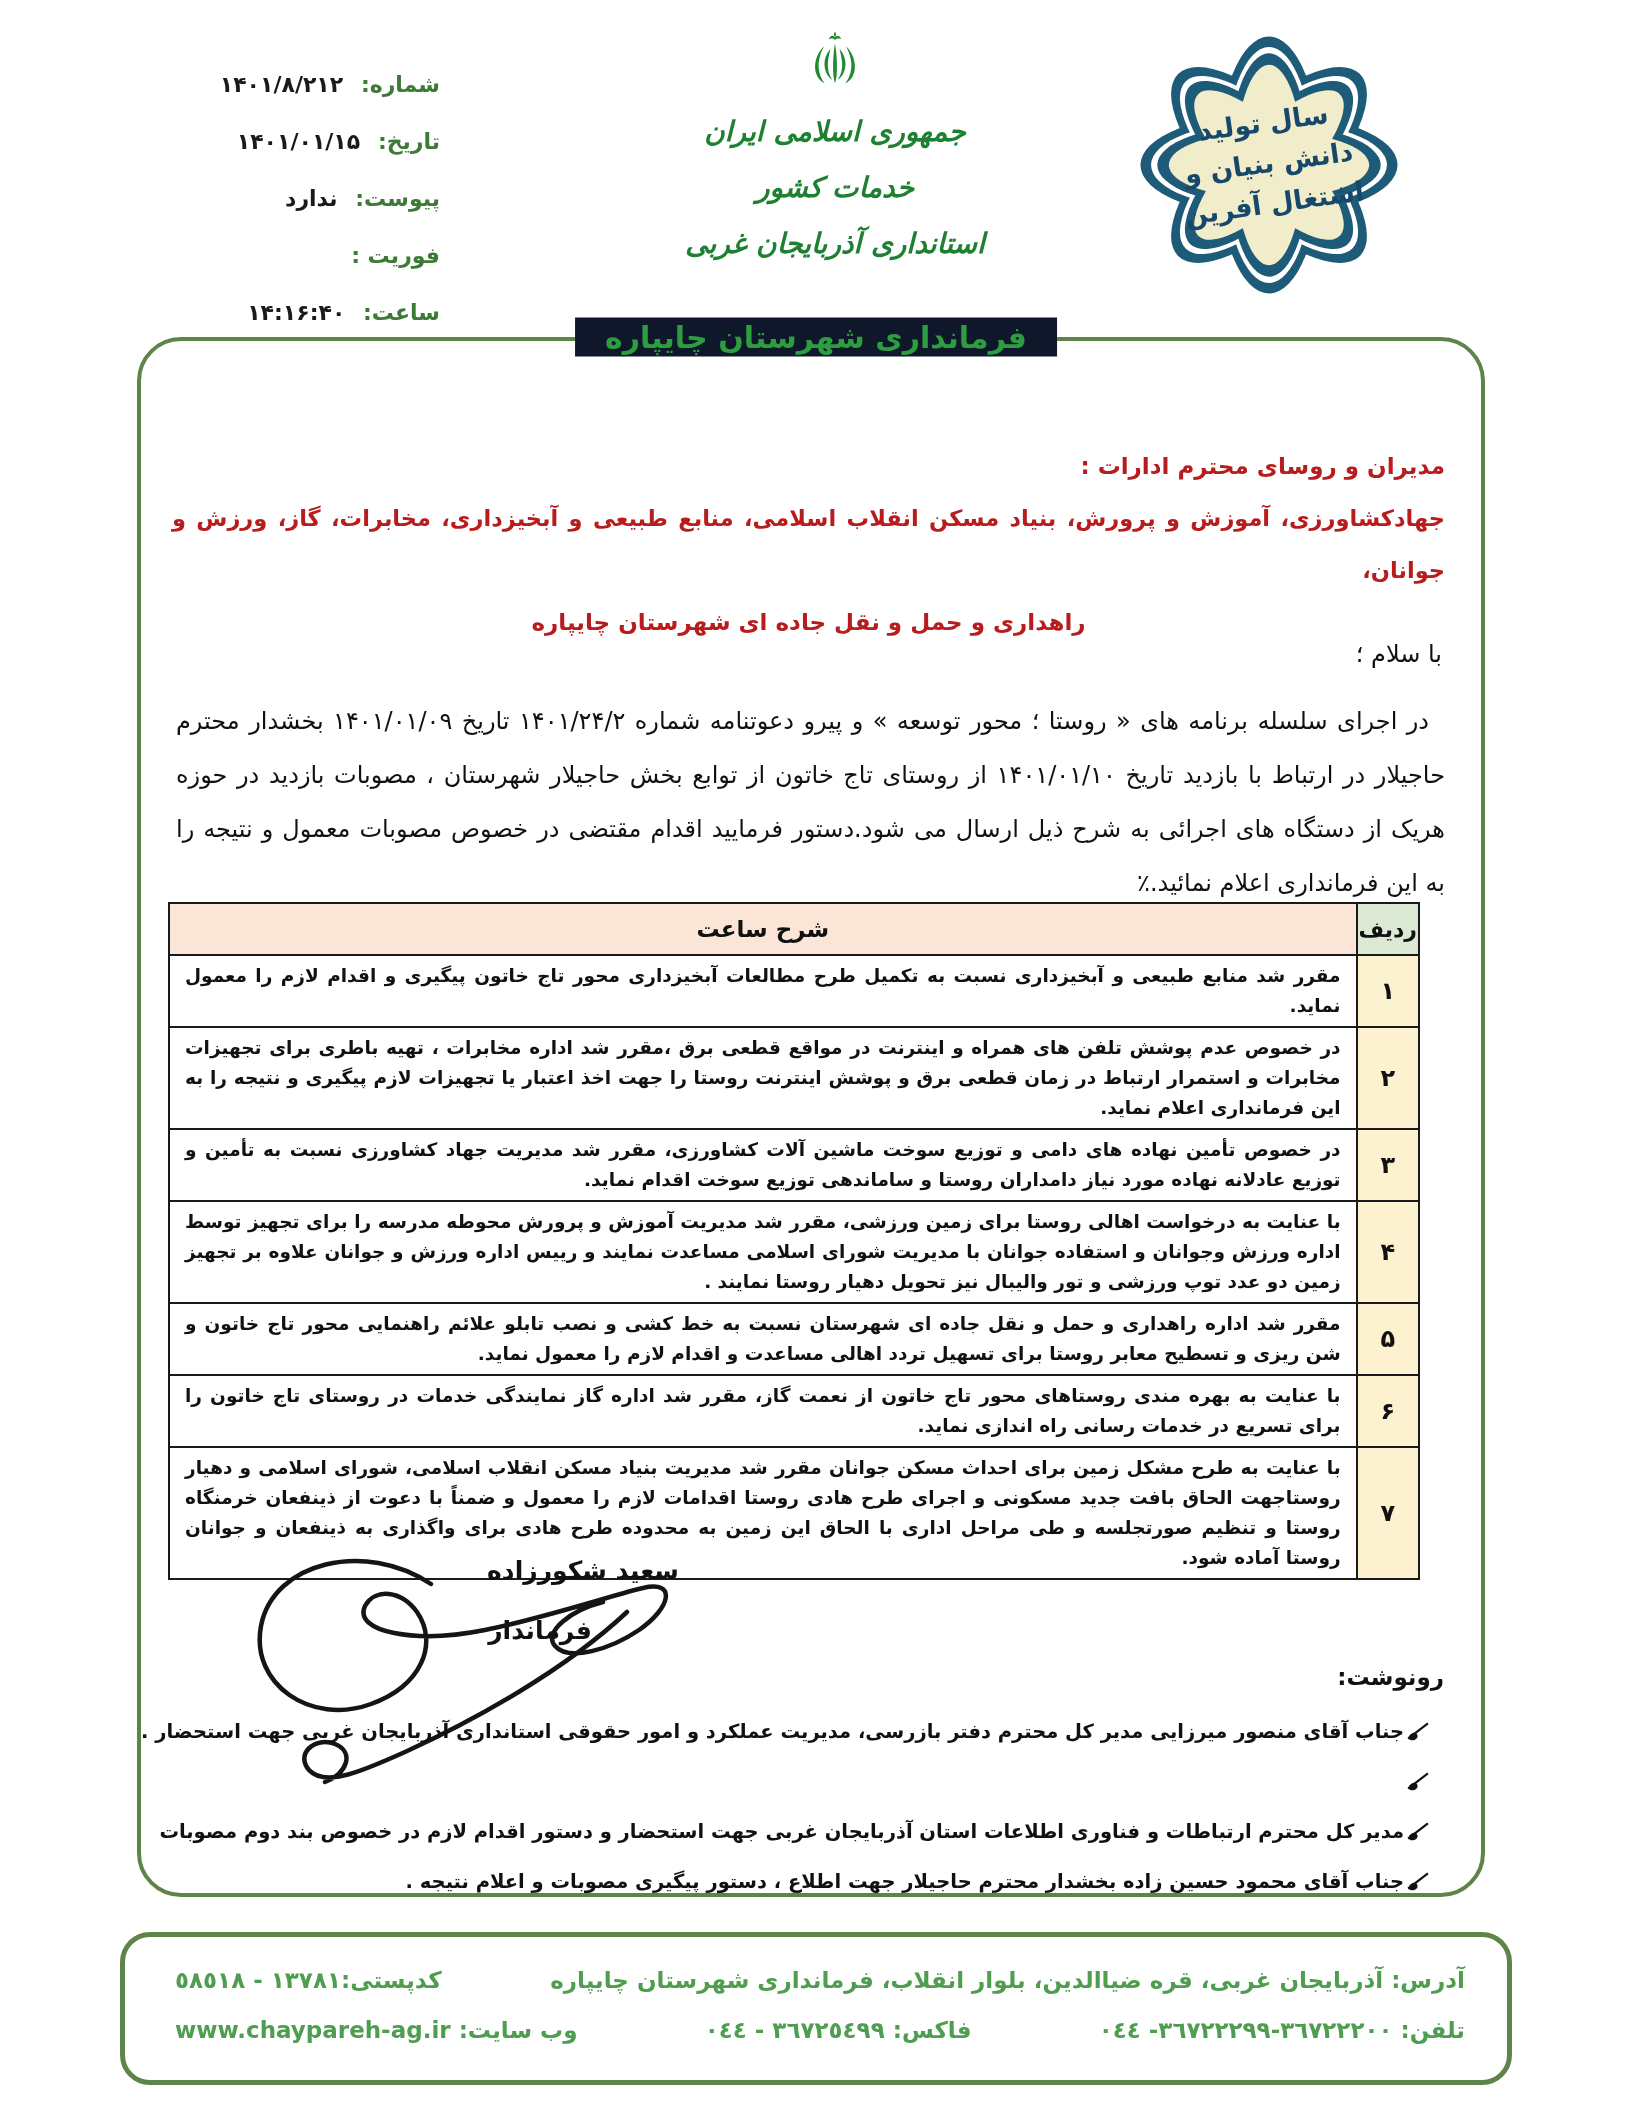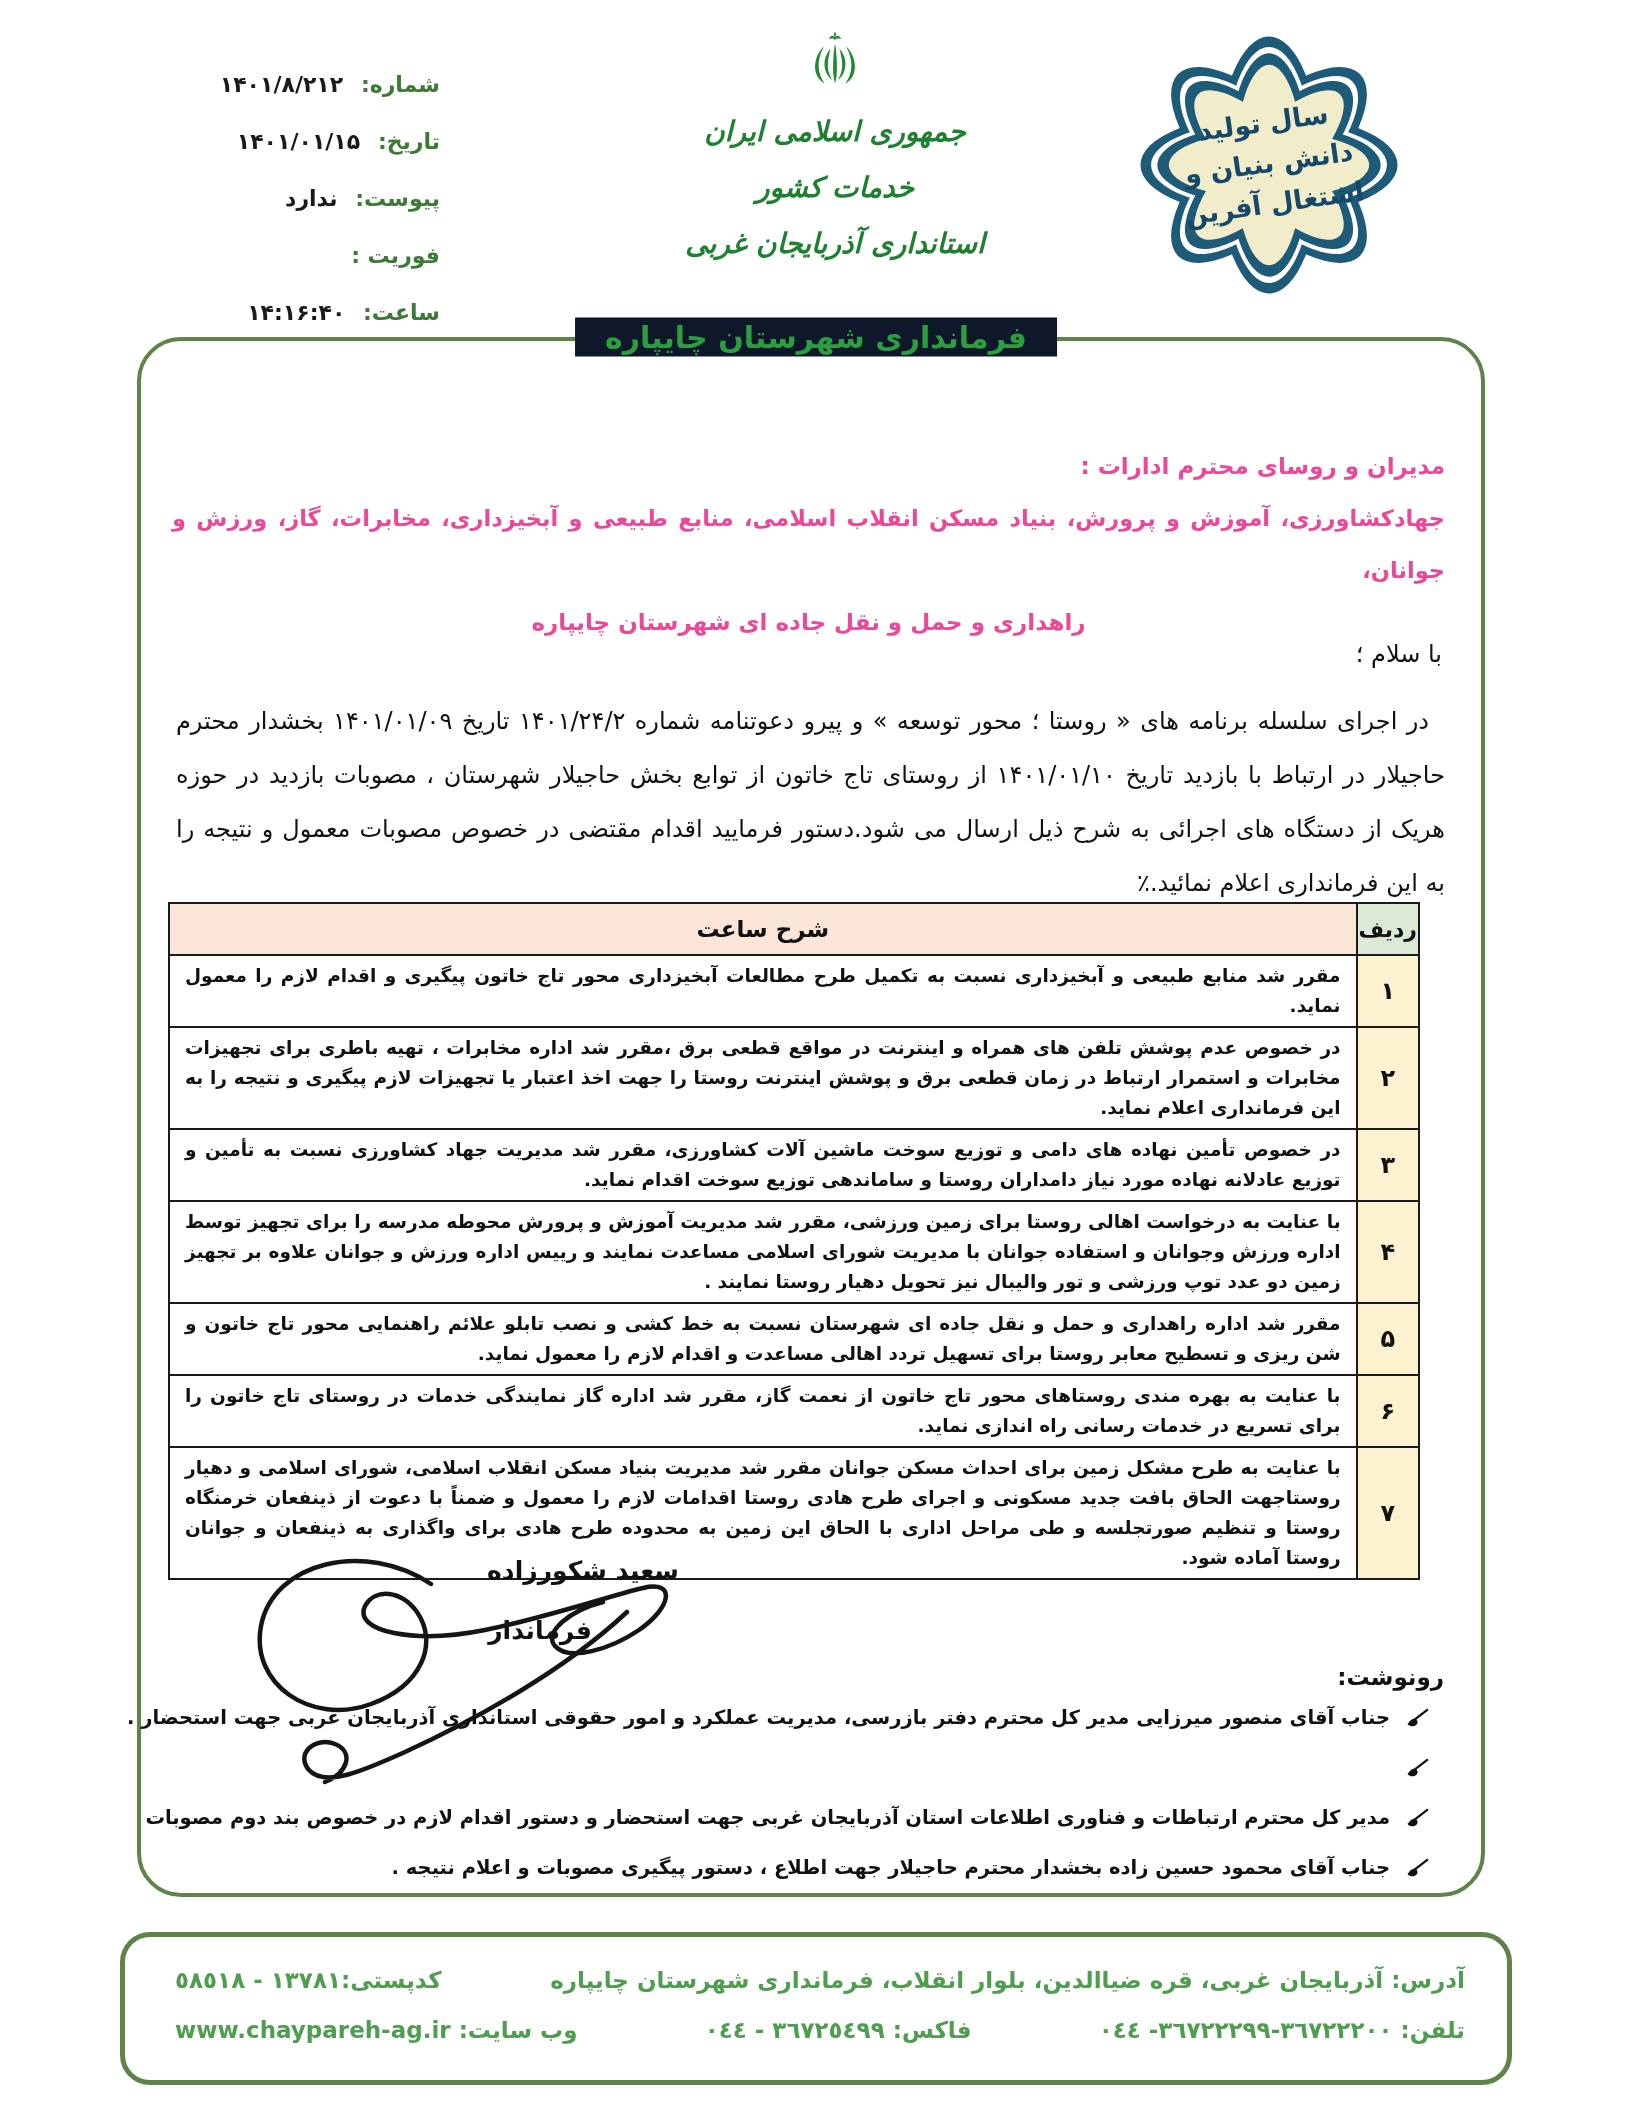--- a/index.html
+++ b/index.html
@@ -17,21 +17,21 @@
   .org-emblem{display:block;margin:0 auto 6px auto;}
   .org-line{font-size:28px;font-weight:600;line-height:56px;white-space:nowrap;}
   
   .badge{position:absolute;left:1136px;top:28px;width:266px;height:274px;}
   
   .frame{position:absolute;left:137px;top:337px;width:1348px;height:1560px;
     border:4px solid #5f8449;border-radius:44px;box-sizing:border-box;background:#fff;}
   .frame-title{position:absolute;top:337px;left:50%;transform:translate(-50%,-50%);
     background:#0f172a;padding:2px 30px;font-size:30px;font-weight:bold;color:#2d9e3f;white-space:nowrap;}
   
-  .addressee{position:absolute;top:440px;right:187px;left:172px;font-weight:bold;color:#ec4899;}
+  .addressee{position:absolute;top:440px;right:187px;left:172px;font-weight:bold;color:#b91c1c;}
   .addr-1{font-size:23px;line-height:52px;text-align:right;}
   .addr-2{font-size:22.5px;line-height:52px;text-align:justify;text-align-last:justify;white-space:nowrap0;}
   .addr-3{font-size:23px;line-height:52px;text-align:center;}
   .salutation{position:absolute;top:640px;right:190px;font-size:24px;}
   .body-par{position:absolute;top:694px;right:187px;left:176px;font-size:24px;line-height:54px;
     text-align:justify;text-indent:16px;}
   
   .resolutions-table{position:absolute;top:902px;right:212px;width:1252px;border-collapse:collapse;direction:rtl;}
   .resolutions-table th,.resolutions-table td{border:2.5px solid #1a1a1a;}
   th.num-h{width:58px;background:#dce9d5;font-size:22px;font-weight:bold;height:48px;}
@@ -39,21 +39,21 @@
   td.num{background:#fdf2cf;font-size:24px;font-weight:bold;text-align:center;vertical-align:middle;}
   td.desc{background:#fff;font-size:18.5px;font-weight:bold;line-height:30px;
     text-align:justify;padding:5px 15px;vertical-align:middle;}
   
   .sig-name{position:absolute;top:1556px;left:478px;width:210px;text-align:center;font-size:25px;font-weight:bold;white-space:nowrap;}
   .sig-role{position:absolute;top:1616px;left:470px;width:140px;text-align:center;font-size:25px;font-weight:bold;white-space:nowrap;}
   .sig-scribble{position:absolute;left:225px;top:1548px;width:470px;height:240px;pointer-events:none;}
   
   .cc-heading{position:absolute;top:1664px;right:188px;font-size:23px;font-weight:bold;}
   .cc-list{position:absolute;top:1706px;right:200px;left:150px;}
-  .cc-item{height:50px;display:flex;gap:14px;font-size:19.5px;font-weight:bold;}
+  .cc-item{height:50px;display:flex;align-items:center;font-size:19.5px;font-weight:bold;}
   .cc-item .pen{flex:0 0 auto;}
   .cc-text{white-space:nowrap;}
   
   .footer-box{position:absolute;left:120px;top:1932px;width:1392px;height:153px;box-sizing:border-box;
     border:5px solid #5f8449;border-radius:30px;color:#4f9e4f;font-weight:bold;padding:18px 42px 0 50px;}
   .footer-row{display:flex;justify-content:space-between;align-items:baseline;font-size:23px;line-height:50px;}
   .footer-item{white-space:nowrap;}
 </style>
 </head>
 <body>

